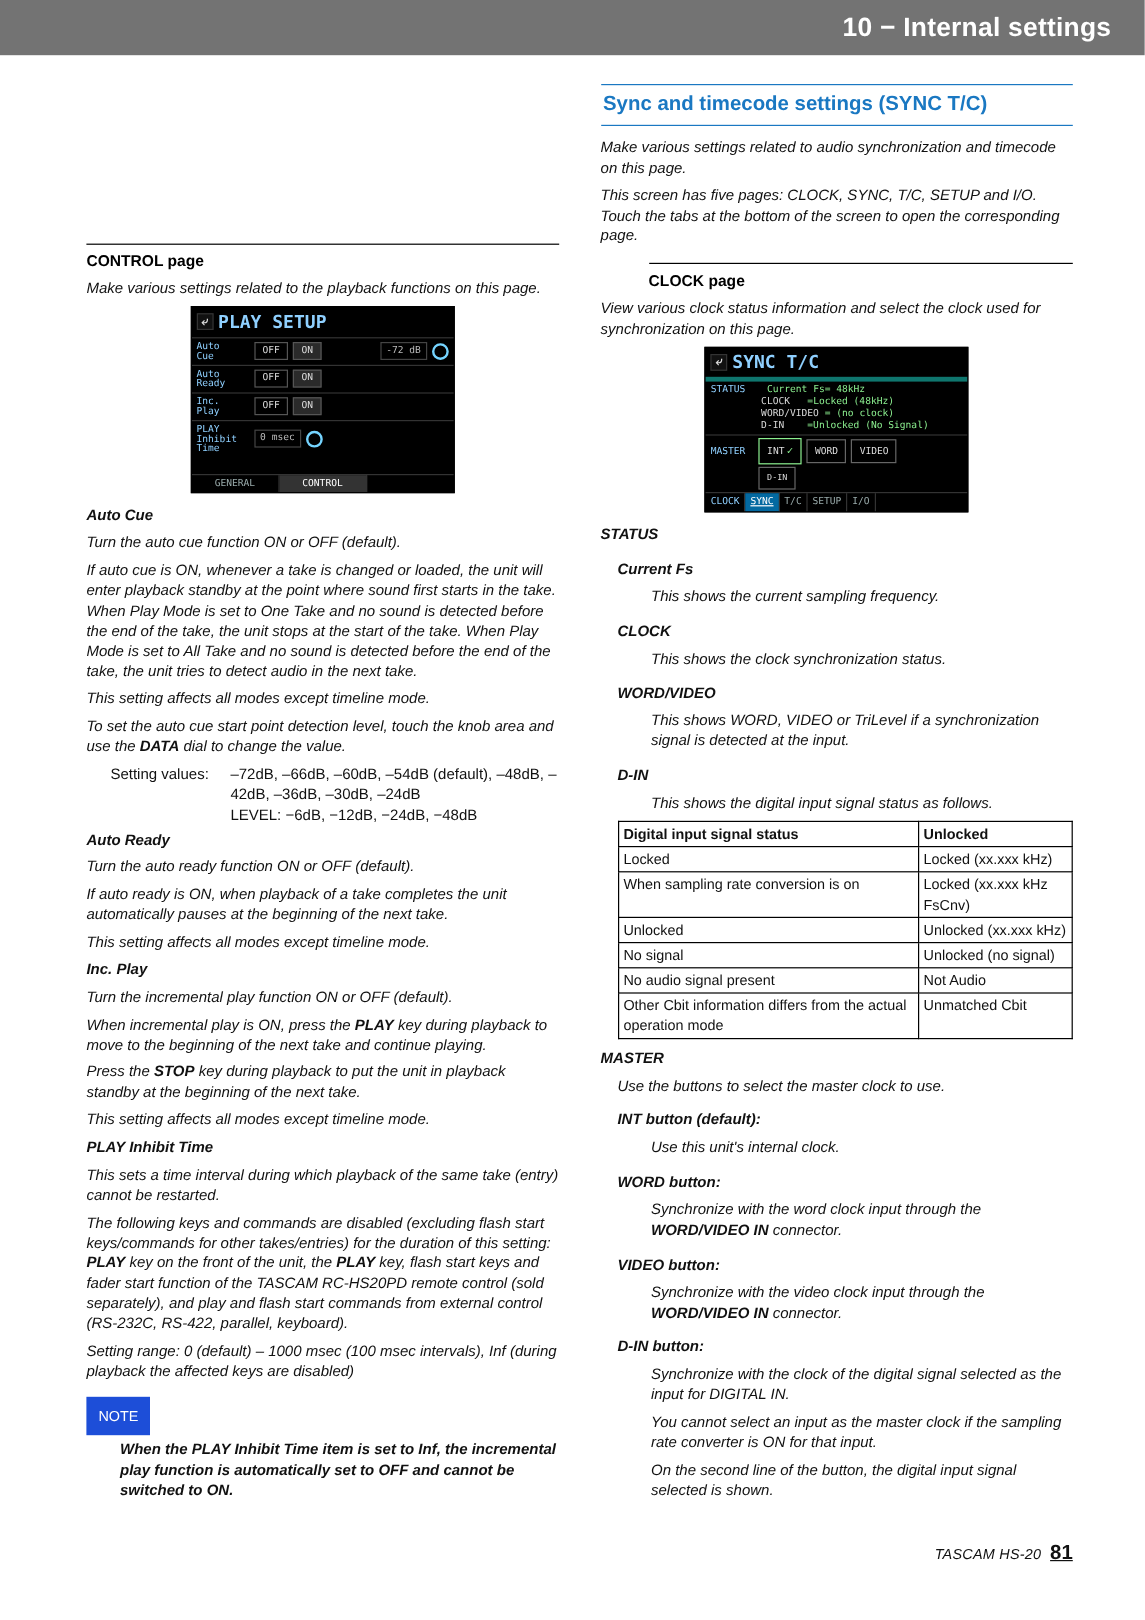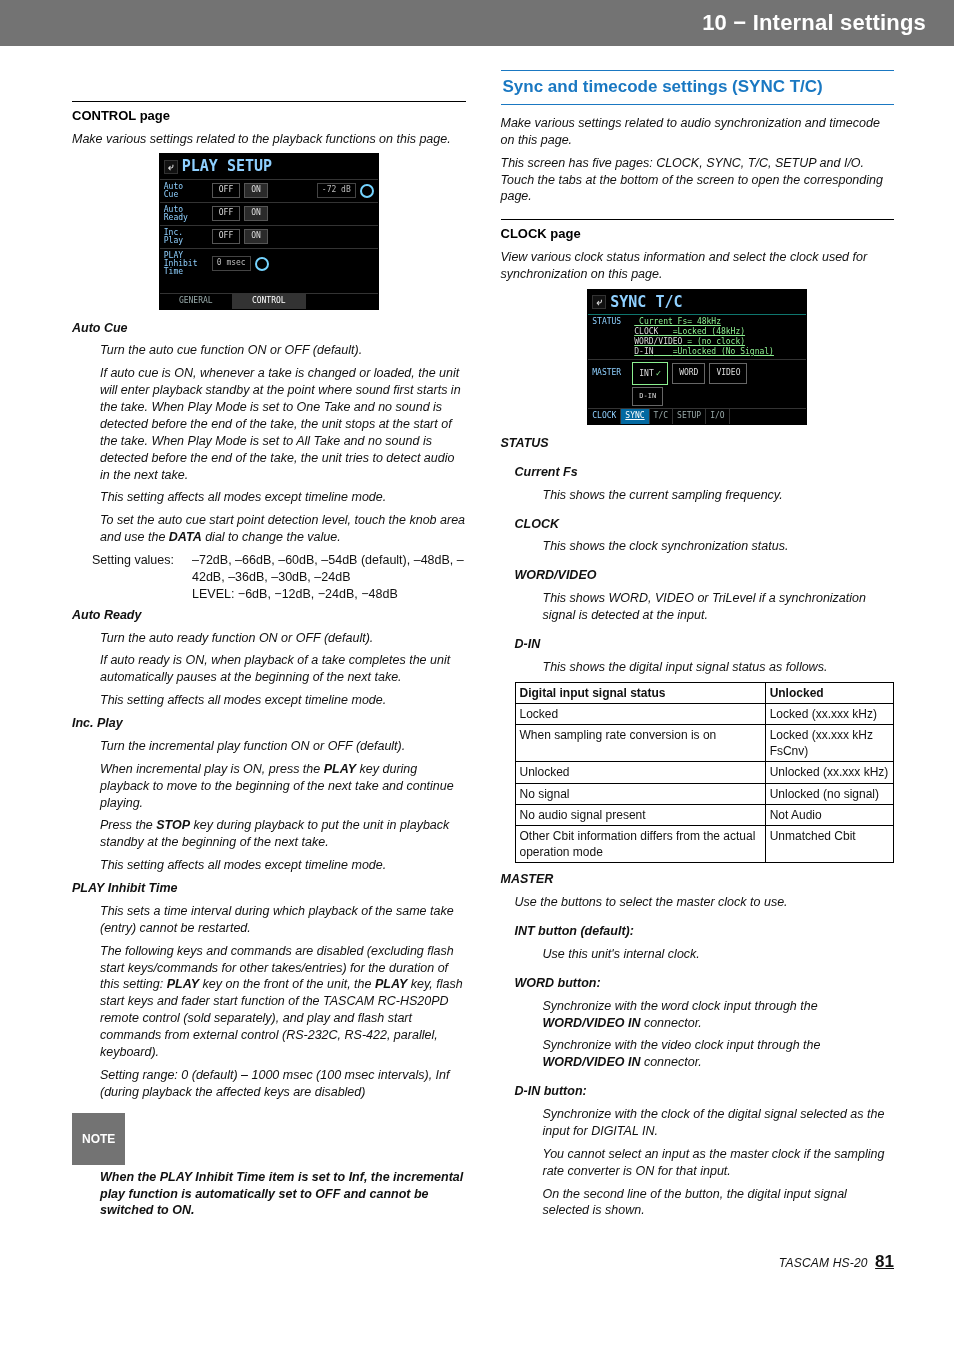--- a/index.html
+++ b/index.html
@@ -49,32 +49,32 @@
     border-top: 1px solid #1a78c2;
     border-bottom: 1px solid #1a78c2;
     color: #1a78c2;
     font-weight: 700;
     font-size: 17px;
     padding: 5px 0 5px 2px;
     margin-bottom: 10px;
   }
   p { margin-bottom: 6px; font-style: italic; }
   .i0 { margin-left: 14px; }
-  .i1 { margin-left: 28px; }
+  .i1 { }
   .i2 { margin-left: 42px; }
   .bold { font-weight: 700; }
   .term0 { font-weight: 700; margin-left: 0; margin-top: 4px;}
   .term1 { font-weight: 700; margin-left: 14px; margin-top: 12px;}
   .note-label {
     display: inline-block;
-    background: #737373;
+    background: #1d4ed8;
     color: #fff;
-    font-weight: 700;
+    font-weight: 400;
     font-size: 12px;
-    padding: 18px 10px;
+    padding: 8px 10px;
     margin-top: 6px;
     margin-bottom: 4px;
   }
   .note-body { font-style: italic; font-weight: 700; margin-left: 28px; }
   .set-row { display: flex; margin-left: 20px; }
   .set-label { width: 100px; flex: none; }
   .set-val-col { flex: 1 1 auto; }
 
   
   .screen {
@@ -114,21 +114,21 @@
   .knob {
     width:14px;height:14px;border-radius:50%;
     border:2px solid #75d4ff;display:inline-block;
   }
   .footer-tabs{display:flex;border-top:1px solid #333;}
   .footer-tabs div{flex:1;text-align:center;padding:2px 0;font-size:8px;color:#9aa;border-right:1px solid #333;}
   .footer-tabs div:last-child{border-right:none;}
   .footer-tabs .sel{background:#333;color:#fff;}
 
   
-  .screen .stat{border-top:1px solid #0f766e;padding:2px 4px;color:#8cf090;font-size:8px;line-height:10px;text-decoration:underline;}
+  .screen .stat{border-top:4px solid #0f766e;padding:2px 4px;color:#8cf090;font-size:8px;line-height:10px;}
   .screen .stat .r{color:#d8d8d8;}
   .screen .stat .lbl{color:#8fd0ff;display:inline-block;width:42px;font-size:8px;}
   .screen .masterrow{display:flex;align-items:center;padding:2px 4px;border-top:1px solid #333;gap:4px;}
   .screen .masterrow .lbl{color:#8fd0ff;font-size:8px;width:36px;}
   .screen .mbtn{border:1px solid #666;padding:4px 6px;font-size:8px;color:#ddd;}
   .screen .mbtn.sel{border-color:#8cf090;position:relative;}
   .screen .mbtn.sel::after{content:"✓";color:#8cf090;font-size:9px;margin-left:2px;}
   .screen .tabs2{display:flex;border-top:1px solid #333;font-size:8px;}
   .screen .tabs2 .t{flex:none;padding:2px 4px;border-right:1px solid #333;color:#9aa;}
   .screen .tabs2 .t.lab2{color:#8fd0ff;}
@@ -252,21 +252,21 @@
     <div class="note-label">NOTE</div>
     <p class="note-body">When the PLAY Inhibit Time item is set to Inf, the incremental play function is automatically set to OFF and cannot be switched to ON.</p>
   </div>
 
   <div class="col">
 
     <div class="feature-head">Sync and timecode settings (SYNC T/C)</div>
     <p>Make various settings related to audio synchronization and timecode on this page.</p>
     <p>This screen has five pages: CLOCK, SYNC, T/C, SETUP and I/O. Touch the tabs at the bottom of the screen to open the corresponding page.</p>
 
-    <div class="section-head" style="margin-top:14px;">CLOCK page</div>
+    <div class="section-head" style="margin-top:14px;margin-left:40px;">CLOCK page</div>
     <p>View various clock status information and select the clock used for synchronization on this page.</p>
 
     <div class="screen">
       <div class="titlebar">
         <span class="drop">⤶</span>
         <span>SYNC T/C</span>
       </div>
       <div class="stat">
         <span class="lbl">STATUS</span>
         <span>Current Fs= 48kHz</span><br>
@@ -340,20 +340,21 @@
     <p class="i0">Use the buttons to select the master clock to use.</p>
 
     <p class="term1">INT button (default):</p>
     <p class="i2">Use this unit's internal clock.</p>
 
     <p class="term1">WORD button:</p>
     <p class="i2">
       <span>Synchronize with the word clock input through the </span><span class="bold">WORD/VIDEO IN</span><span> connector.</span>
     </p>
 
+    <p class="term1">VIDEO button:</p>
     <p class="i2">
       <span>Synchronize with the video clock input through the </span><span class="bold">WORD/VIDEO IN</span><span> connector.</span>
     </p>
 
     <p class="term1">D-IN button:</p>
     <p class="i2">Synchronize with the clock of the digital signal selected as the input for DIGITAL IN.</p>
     <p class="i2">You cannot select an input as the master clock if the sampling rate converter is ON for that input.</p>
     <p class="i2">On the second line of the button, the digital input signal selected is shown.</p>
 
   </div>

